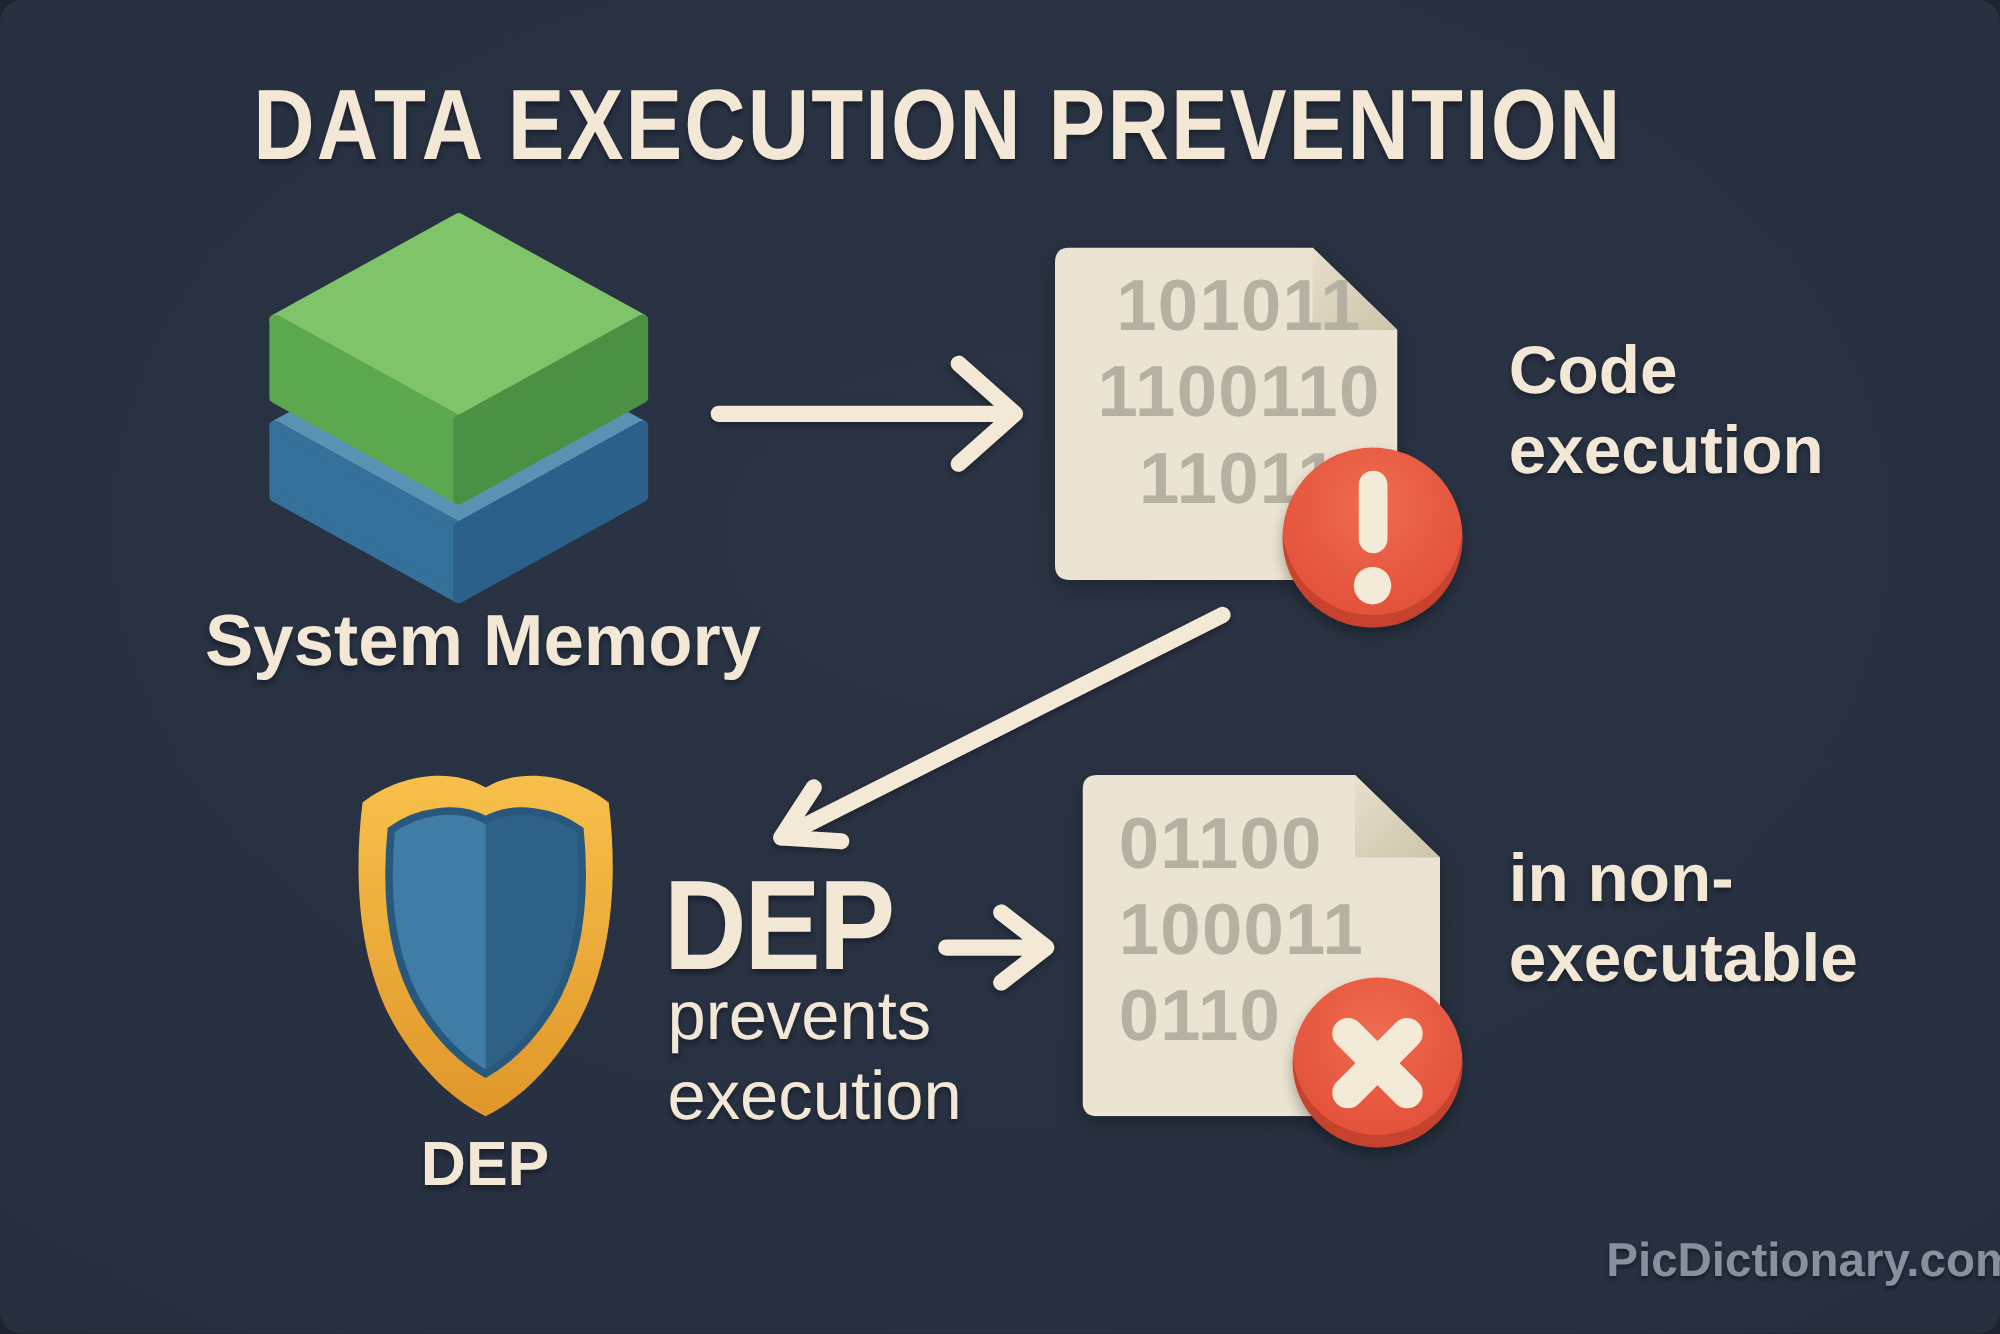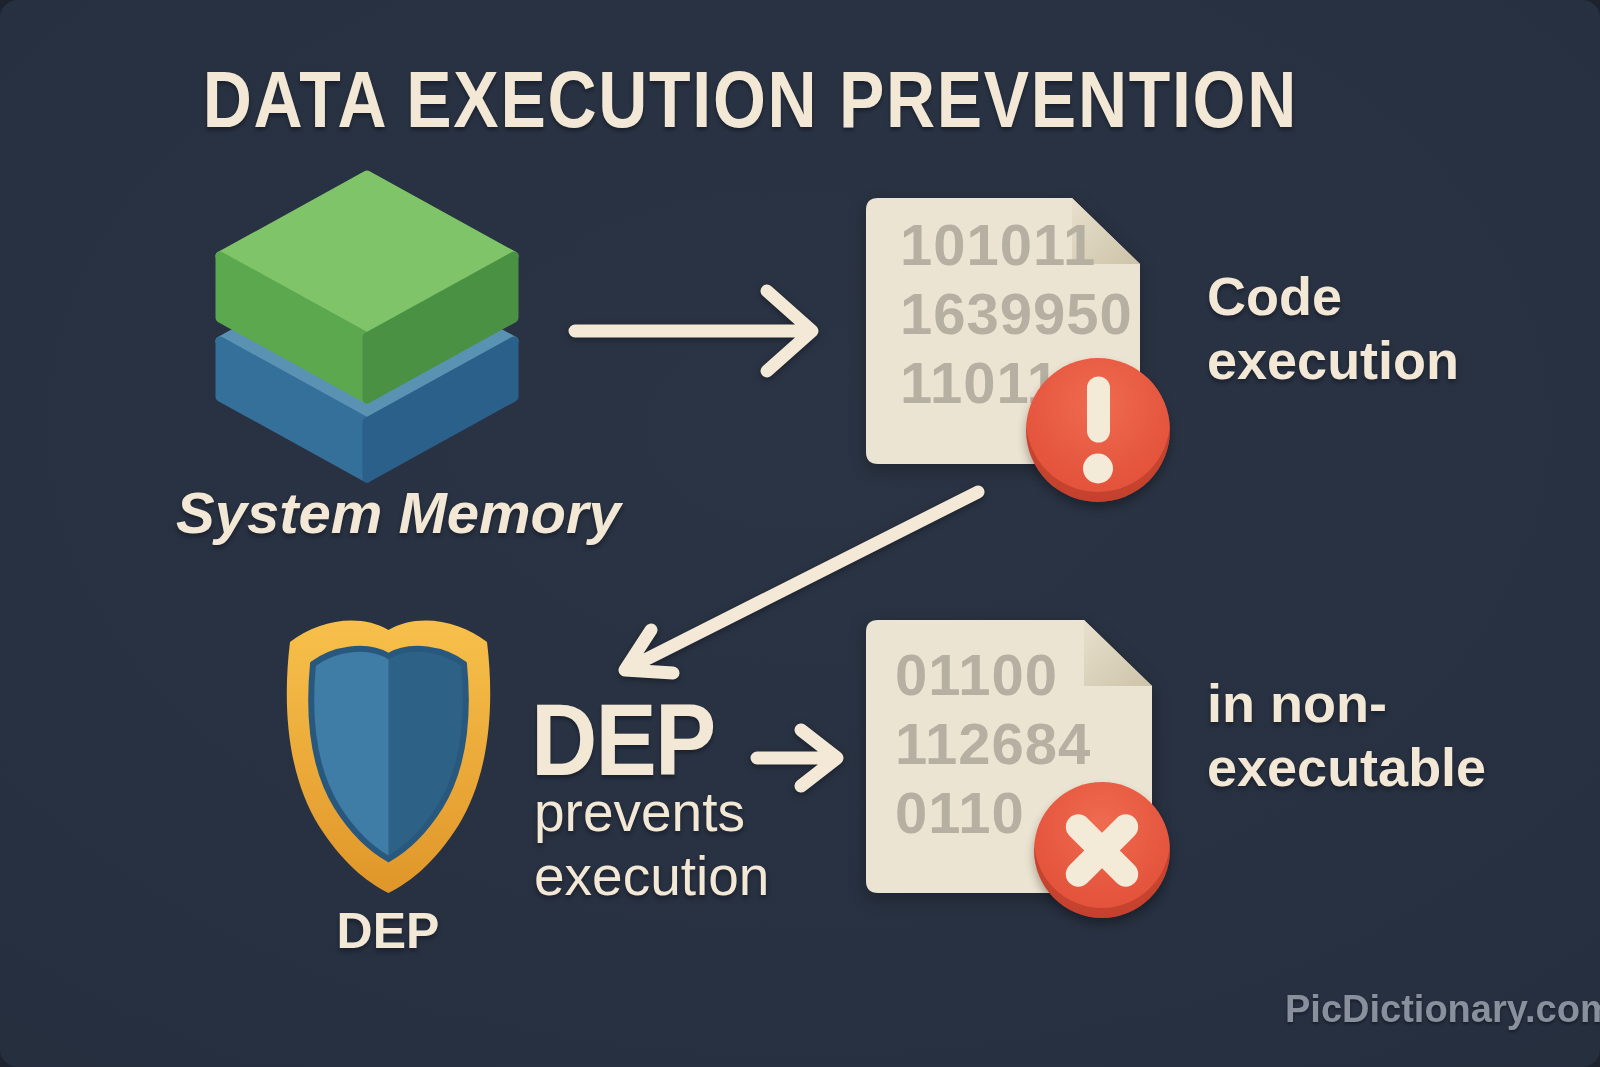--- a/index.html
+++ b/index.html
@@ -89,42 +89,42 @@
       <polygon points="6,174 153,255 153,311 6,230" fill="#34709a" stroke="#34709a" stroke-width="9" stroke-linejoin="round"></polygon>
       <polygon points="300,174 153,255 153,311 300,230" fill="#2a6089" stroke="#2a6089" stroke-width="9" stroke-linejoin="round"></polygon>
     </g>
     <g>
       <polygon points="153,8 300,89 153,170 6,89" fill="#80c46a" stroke="#80c46a" stroke-width="9" stroke-linejoin="round"></polygon>
       <polygon points="6,89 153,170 153,232 6,151" fill="#5ca84f" stroke="#5ca84f" stroke-width="9" stroke-linejoin="round"></polygon>
       <polygon points="300,89 153,170 153,232 300,151" fill="#4b9143" stroke="#4b9143" stroke-width="9" stroke-linejoin="round"></polygon>
     </g>
   </svg>
 
-  <div class="abs big-label cream shadowed" style="left:176px;top:479px;font-style:italic;">System Memory</div>
+  <div class="abs big-label cream shadowed" style="left:164px;top:479px;">System Memory</div>
 
   <div class="arrow abs" style="left:560px;top:278px;">
     <svg width="270" height="110" viewBox="0 0 270 110">
       <path d="M15 53 L247 53 M207 13 L252 53 L207 93"></path>
     </svg>
   </div>
 
-  <div class="doc abs" style="left:866px;top:198px;width:238px;height:266px;">
+  <div class="doc abs" style="left:844px;top:198px;width:238px;height:266px;text-align:center;">
     <svg width="274" height="266" viewBox="0 0 274 266">
       <defs>
         <linearGradient id="fold1" x1="0" y1="0" x2="1" y2="1">
           <stop offset="0" stop-color="#e8e0cd"></stop>
             <stop offset="1" stop-color="#cdc3a9"></stop>
         </linearGradient>
       </defs>
       <path d="M12,0 H206 L274,66 V254 Q274,266 262,266 H12 Q0,266 0,254 V12 Q0,0 12,0 Z" fill="#ece4d2"></path>
       <path d="M206,0 L274,66 H206 Z" fill="url(#fold1)"></path>
     </svg>
     <div class="binary" style="padding:12px 0 0 34px;">
       <div>101011</div>
-      <div>1639950</div>
+      <div>1100110</div>
       <div>11011</div>
     </div>
   </div>
 
   <div class="badge" style="left:1026px;top:358px;width:144px;height:144px;">
     <div class="excl">
       <div class="excl-bar"></div>
       <div class="excl-dot"></div>
     </div>
   </div>
@@ -180,21 +180,21 @@
         <linearGradient id="fold2" x1="0" y1="0" x2="1" y2="1">
           <stop offset="0" stop-color="#e8e0cd"></stop>
             <stop offset="1" stop-color="#cdc3a9"></stop>
         </linearGradient>
       </defs>
       <path d="M12,0 H218 L286,66 V261 Q286,273 274,273 H12 Q0,273 0,261 V12 Q0,0 12,0 Z" fill="#ece4d2"></path>
       <path d="M218,0 L286,66 H218 Z" fill="url(#fold2)"></path>
     </svg>
     <div class="binary" style="padding:20px 0 0 29px;">
       <div>01100</div>
-      <div>112684</div>
+      <div>100011</div>
       <div>0110</div>
     </div>
   </div>
 
   <div class="badge" style="left:1034px;top:782px;width:136px;height:136px;">
     <div class="xmark">
       <div class="x-bar a"></div>
       <div class="x-bar b"></div>
     </div>
   </div>

